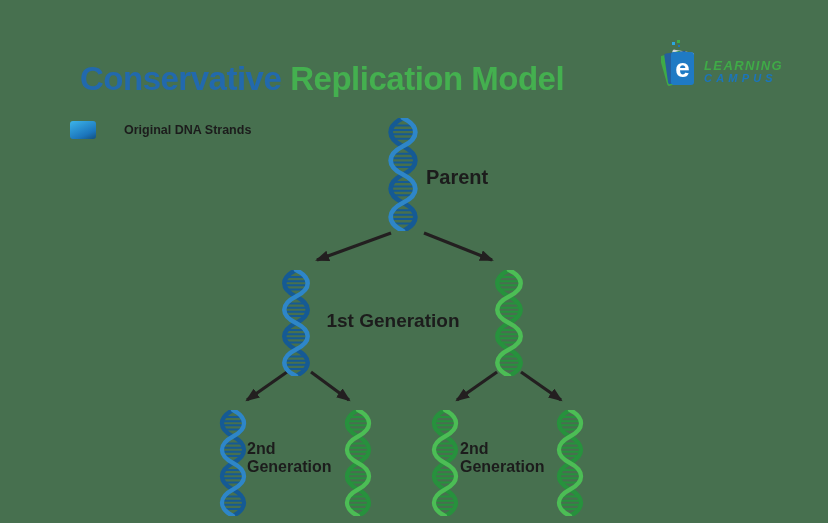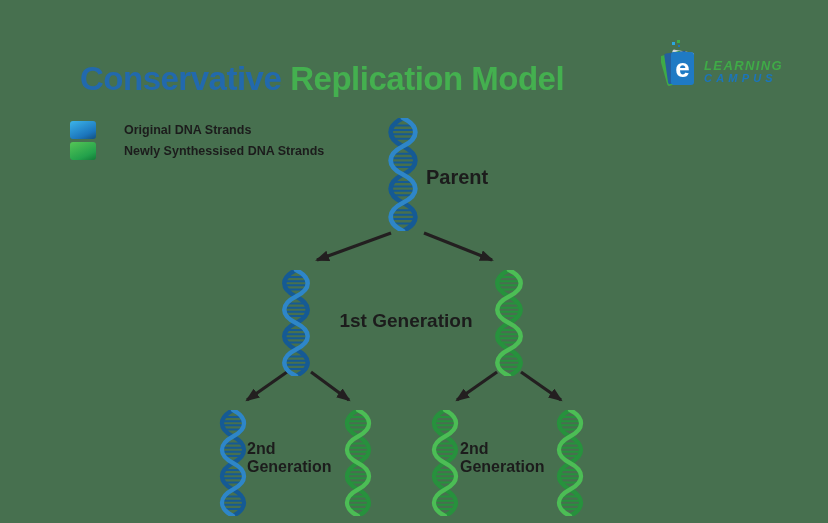--- a/index.html
+++ b/index.html
@@ -34,21 +34,21 @@
   .legend { position: absolute; left: 70px; top: 105px; }
   .legend-row { display: flex; align-items: center; margin-bottom: 3px; gap: 19px; }
   .swatch { width: 26px; height: 18px; border-radius: 3px; flex: 0 0 auto; }
   .swatch-original { background: linear-gradient(155deg, var(--legend-blue-light,#3cb4ea) 0%, var(--legend-blue-dark,#1b75bc) 70%, #14507e 100%); }
   .swatch-new      { background: linear-gradient(155deg, var(--legend-green-light,#55c556) 0%, var(--legend-green-dark,#23a14b) 70%, #137a38 100%); }
   .legend-label { margin-left: 9px; font-size: 12.5px; font-weight: bold; color: var(--text, #1c1c1c); }
 
   
   .dlabel { position: absolute; font-weight: bold; color: var(--text, #1c1c1c); }
   .lbl-parent { left: 426px; top: 150px; font-size: 20px; text-align: right; }
-  .lbl-gen1 { left: 331px; top: 294px; width: 150px; font-size: 19px; text-align: center; }
+  .lbl-gen1 { left: 318px; top: 294px; width: 150px; font-size: 19px; text-align: center; }
   .lbl-gen2 { width: 100px; font-size: 16px; line-height: 1.12; text-align: left; }
   .lbl-gen2-left  { left: 247px; top: 424px; }
   .lbl-gen2-right { left: 460px; top: 424px; }
 
   
   .helix { position: absolute; }
   .h-original { --c1: var(--original-strand, #2e86c8); --c2: var(--original-strand-dark, #155a94); }
   .h-new      { --c1: var(--new-strand, #4cbd55);      --c2: var(--new-strand-dark, #27913d); }
 
   
@@ -91,24 +91,20 @@
       <div class="logo-learning">LEARNING</div>
       <div class="logo-campus">CAMPUS</div>
     </div>
   </div>
 
   <div class="legend">
     <div class="legend-row">
       <span class="swatch swatch-original"></span>
       <span class="legend-label">Original DNA Strands</span>
     </div>
-    <div class="legend-row">
-      <span class="swatch swatch-new"></span>
-      <span class="legend-label">Newly Synthessised DNA Strands</span>
-    </div>
   </div>
 
   <svg class="arrows" width="828" height="523" viewBox="0 0 828 523">
     <defs>
       <marker id="ah" markerUnits="userSpaceOnUse" markerWidth="15" markerHeight="11" refX="12" refY="5.5" orient="auto">
         <path d="M0,0 L14,5.5 L0,11 z" fill="var(--arrow, #231f20)"></path>
       </marker>
     </defs>
     <g stroke="var(--arrow, #231f20)" stroke-width="3.2" fill="none">
       <line x1="391" y1="217" x2="317" y2="244" marker-end="url(#ah)"></line>

